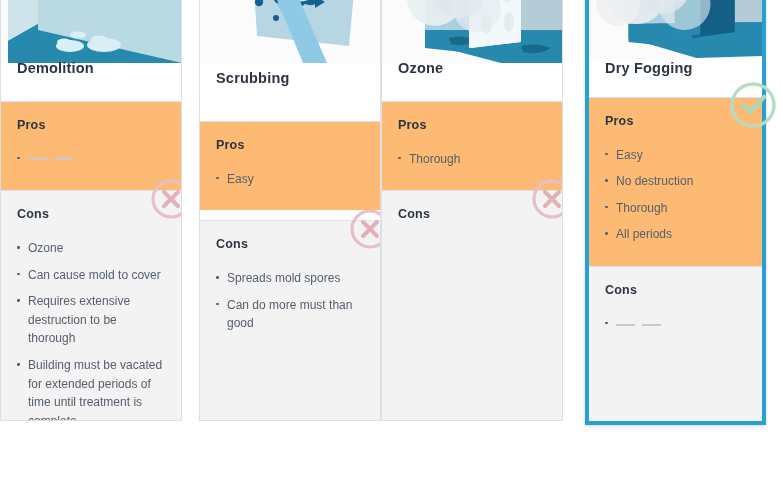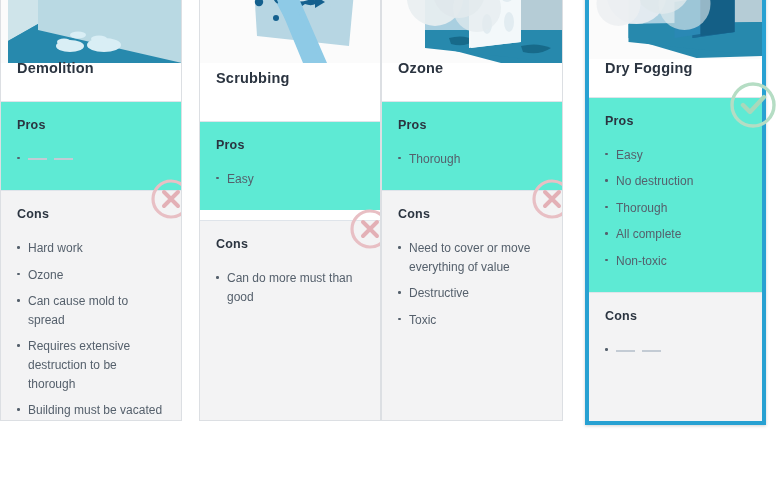--- a/index.html
+++ b/index.html
@@ -73,21 +73,21 @@
   }
   .featured .card-title{margin-top:2px;}
 
   
   .section{
     position:relative;
     padding:16px 16px 14px 16px;
     box-sizing:border-box;
   }
   .pros{
-    background:#5eead4;
+    background:#fdba74;
     border-top:1px solid #dfe4ea;
   }
   .cons{
     background:#f3f3f4;
     border-top:1px solid #dfe4ea;
     flex:1 1 auto;
   }
   .sec-head{
     font-size:12.5px;
     font-weight:bold;
@@ -194,23 +194,22 @@
         <li class="placeholder"><span class="dash"></span><span class="dash"></span></li>
       </ul>
     </div>
     <div class="section cons">
       <svg class="badge" viewBox="0 0 44 44">
         <circle cx="22" cy="22" r="18" fill="none" stroke="#e8bfc4" stroke-width="3.2"></circle>
         <path d="M15 15 L29 29 M29 15 L15 29" stroke="#e3b0b6" stroke-width="4" stroke-linecap="round"></path>
       </svg>
       <div class="sec-head">Cons</div>
       <ul class="items">
-        <li>Hard work</li>
         <li>Ozone</li>
-        <li>Can cause mold to spread</li>
+        <li>Can cause mold to cover</li>
         <li>Requires extensive destruction to be thorough</li>
         <li>Building must be vacated for extended periods of time until treatment is complete</li>
       </ul>
     </div>
   </div>
 
   <div class="card gap-2">
     <div class="illo">
       <svg viewBox="0 0 182 125" preserveAspectRatio="xMidYMid slice" aria-hidden="true">
         <rect x="0" y="0" width="182" height="125" fill="#fbfbfb"></rect>
@@ -252,20 +251,21 @@
         <li>Easy</li>
       </ul>
     </div>
     <div class="section cons">
       <svg class="badge" viewBox="0 0 44 44">
         <circle cx="22" cy="22" r="18" fill="none" stroke="#e8bfc4" stroke-width="3.2"></circle>
         <path d="M15 15 L29 29 M29 15 L15 29" stroke="#e3b0b6" stroke-width="4" stroke-linecap="round"></path>
       </svg>
       <div class="sec-head">Cons</div>
       <ul class="items">
+        <li>Spreads mold spores</li>
         <li>Can do more must than good</li>
       </ul>
     </div>
   </div>
 
   <div class="card gap-3">
     <div class="illo">
       <svg viewBox="0 0 182 125" preserveAspectRatio="xMidYMid slice" aria-hidden="true">
         <rect x="0" y="0" width="182" height="125" fill="#fbfbfb"></rect>
 
@@ -311,25 +311,20 @@
       <ul class="items">
         <li>Thorough</li>
       </ul>
     </div>
     <div class="section cons">
       <svg class="badge" viewBox="0 0 44 44">
         <circle cx="22" cy="22" r="18" fill="none" stroke="#e8bfc4" stroke-width="3.2"></circle>
         <path d="M15 15 L29 29 M29 15 L15 29" stroke="#e3b0b6" stroke-width="4" stroke-linecap="round"></path>
       </svg>
       <div class="sec-head">Cons</div>
-      <ul class="items">
-        <li>Need to cover or move everything of value</li>
-        <li>Destructive</li>
-        <li>Toxic</li>
-      </ul>
     </div>
   </div>
 
   <div class="card featured gap-4">
     <div class="illo">
       <svg viewBox="0 0 174 125" preserveAspectRatio="xMidYMid slice" aria-hidden="true">
         <rect x="0" y="0" width="174" height="125" fill="#fbfbfb"></rect>
 
         <path d="M92 0 L174 0 L174 90 L92 98 Z" fill="#b5ccd6"></path>
         <path d="M40 0 L92 0 L92 98 L40 90 Z" fill="#a9cfe0"></path>
@@ -366,22 +361,21 @@
     <div class="section pros">
       <svg class="badge check" viewBox="0 0 54 54">
         <circle cx="27" cy="27" r="21" fill="none" stroke="#b5ddc4" stroke-width="3.4"></circle>
         <path d="M17 27 L24 34 L38 19" fill="none" stroke="#a9d8bb" stroke-width="4.4" stroke-linecap="round" stroke-linejoin="round"></path>
       </svg>
       <div class="sec-head">Pros</div>
       <ul class="items">
         <li>Easy</li>
         <li>No destruction</li>
         <li>Thorough</li>
-        <li>All complete</li>
-        <li>Non-toxic</li>
+        <li>All periods</li>
       </ul>
     </div>
     <div class="section cons">
       <div class="sec-head">Cons</div>
       <ul class="items">
         <li class="placeholder"><span class="dash"></span><span class="dash"></span></li>
       </ul>
     </div>
   </div>
 

